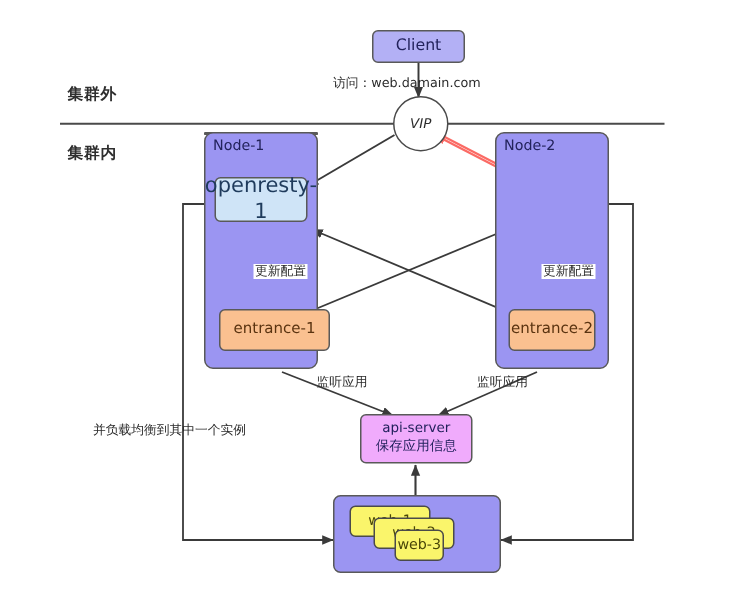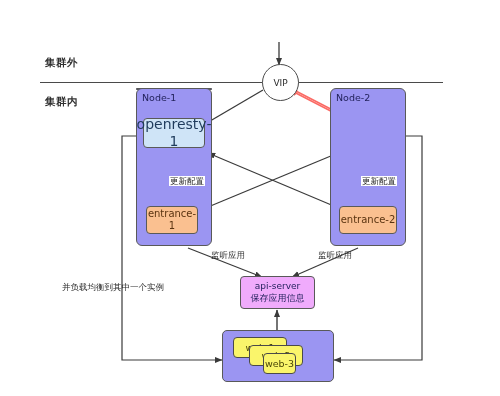--- a/index.html
+++ b/index.html
@@ -44,21 +44,21 @@
     margin-left:12px;
   }
   .wire-label.nobg{background:transparent;}
   .plain-note{
     position:absolute;font-size:8.5px;color:#2b2b2b;
     text-align:center;line-height:1.45;white-space:nowrap;
   }
   .vip-circle{
     position:absolute;border:1.3px solid #4a4a4a;border-radius:50%;
     background:#fff;display:flex;align-items:center;justify-content:center;
-    font-size:9px;color:#2b2b2b;
+    font-size:9px;color:#2b2b2b;font-style:italic;
   }
 </style>
 </head>
 <body>
 
 <div id="stage">
 
   <svg id="wires" viewBox="0 0 500 396" xmlns="http://www.w3.org/2000/svg">
     <defs>
       <marker id="ah" markerWidth="9" markerHeight="9" refX="7.2" refY="3.1" orient="auto" markerUnits="userSpaceOnUse">
@@ -93,32 +93,34 @@
     <line x1="277" y1="330" x2="277" y2="310" stroke="#3a3a3a" stroke-width="1.4" marker-end="url(#ah)"></line>
 
     <path d="M143,136 L122,136 L122,360 L222,360" fill="none" stroke="#3a3a3a" stroke-width="1.2" marker-end="url(#ah)"></path>
 
     <path d="M404,136 L422,136 L422,360 L334,360" fill="none" stroke="#3a3a3a" stroke-width="1.2" marker-end="url(#ah)"></path>
   </svg>
 
   <div class="zone-label" style="left:45px;top:56px;">集群外</div>
   <div class="zone-label" style="left:45px;top:95px;">集群内</div>
 
+  <div class="box b-client" style="left:248px;top:20px;width:62px;height:22px;">Client</div>
 
+  <div class="plain-note" style="left:222px;top:50px;">访问：web.damain.com</div>
 
   <div class="vip-circle" style="left:262px;top:64px;width:35px;height:35px;">VIP</div>
 
   <div class="box b-nodegrp" style="left:136px;top:88px;width:76px;height:0;"></div>
   <div class="box b-nodegrp" style="left:136px;top:88px;width:76px;height:0;"></div>
 
   <div class="box b-nodegrp" style="left:136px;top:88px;width:76px;height:158px;"></div>
   <div class="node-title" style="left:142px;top:92px;">Node-1</div>
   <div class="box b-openresty" style="left:143px;top:118px;width:62px;height:30px;">openresty-1</div>
   <div class="wire-label" style="left:157px;top:176px;">更新配置</div>
-  <div class="box b-entrance" style="left:146px;top:206px;width:52px;height:28px;">entrance-1</div>
+  <div class="box b-entrance" style="left:146px;top:206px;width:74px;height:28px;">entrance-1</div>
 
   <div class="box b-nodegrp" style="left:330px;top:88px;width:76px;height:158px;"></div>
   <div class="node-title" style="left:336px;top:92px;">Node-2</div>
   <div class="wire-label" style="left:349px;top:176px;">更新配置</div>
   <div class="box b-entrance" style="left:339px;top:206px;width:58px;height:28px;">entrance-2</div>
 
   <div class="wire-label nobg" style="left:198px;top:250px;">监听应用</div>
   <div class="wire-label nobg" style="left:305px;top:250px;">监听应用</div>
 
   <div class="box b-api" style="left:240px;top:276px;width:75px;height:33px;flex-direction:column;">

